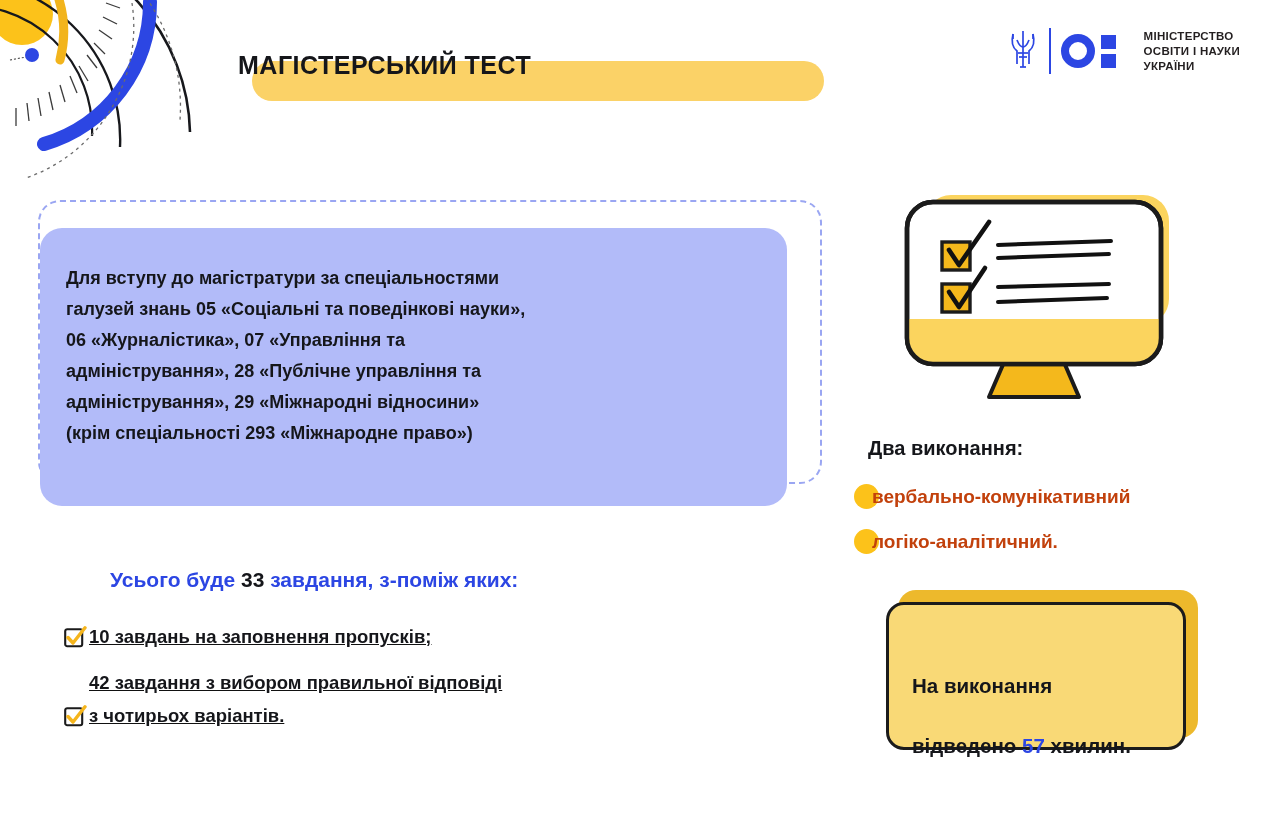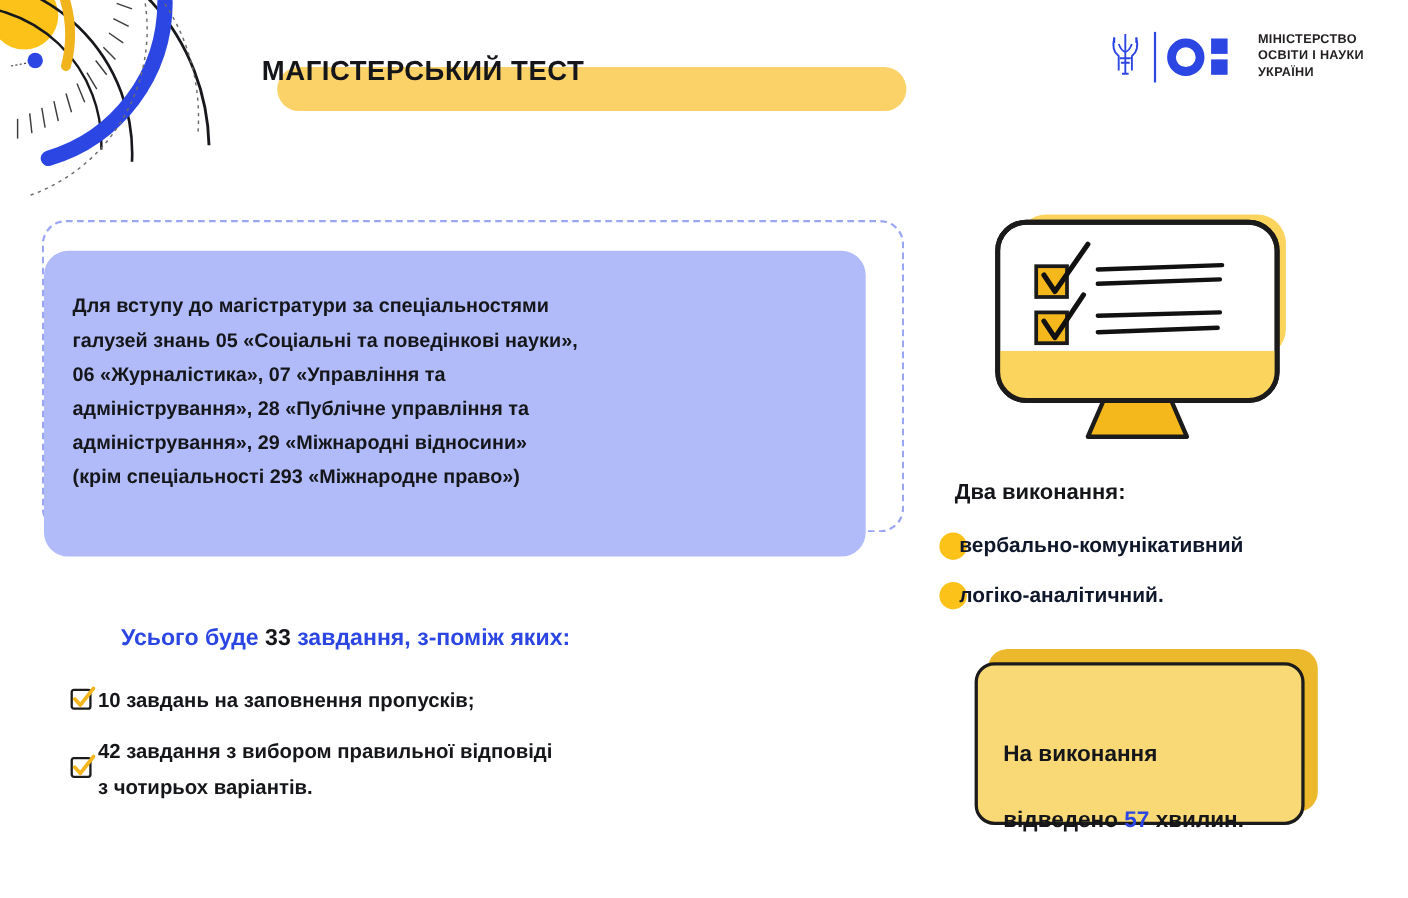--- a/index.html
+++ b/index.html
@@ -101,21 +101,21 @@
     position: absolute;
     left: 110px; top: 568px;
     font-size: 21px;
     font-weight: bold;
     color: #2c46e3;
     white-space: nowrap;
   }
   .tasks-head .num { color: #15161a; }
 
   .task-list { position: absolute; left: 63px; top: 620px; width: 700px; }
-  .task-item { display: flex; align-items: center; margin-bottom: 13px; }
+  .task-item { display: flex; align-items: flex-end; margin-bottom: 13px; text-decoration: underline; }
   .task-check { width: 26px; flex: 0 0 26px; margin-top: 1px; }
   .task-label {
     font-size: 18.5px;
     font-weight: bold;
     line-height: 33px;
     color: #15161a;
     white-space: pre-line;
   }
 
   
@@ -139,21 +139,21 @@
     width: 25px; height: 25px;
     border-radius: 50%;
     background: #fcc21a;
   }
   .comp-label {
     position: relative;
     left: 18px;
     font-size: 19px;
     font-weight: bold;
     line-height: 30px;
-    color: #0f172a;
+    color: #c2410c;
     white-space: nowrap;
   }
 
   
   .dur-shadow {
     position: absolute;
     left: 898px; top: 590px;
     width: 300px; height: 148px;
     background: #edb92c;
     border-radius: 18px;

